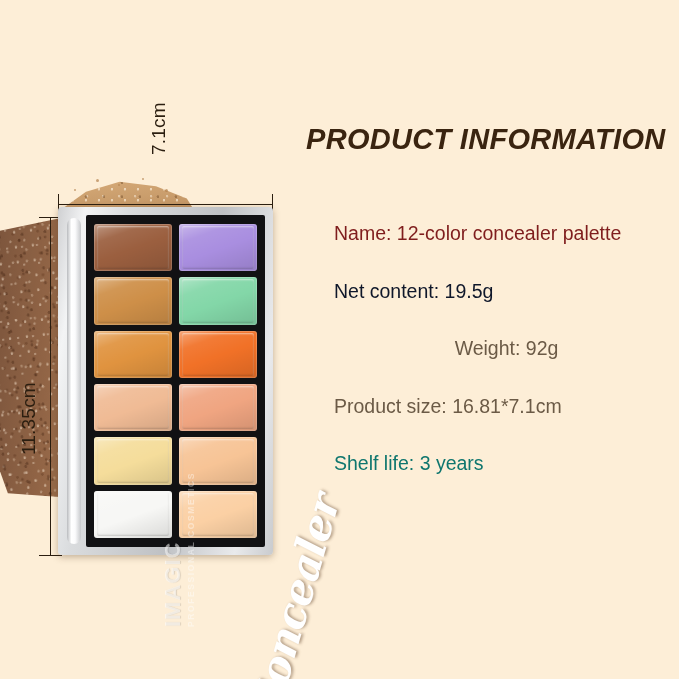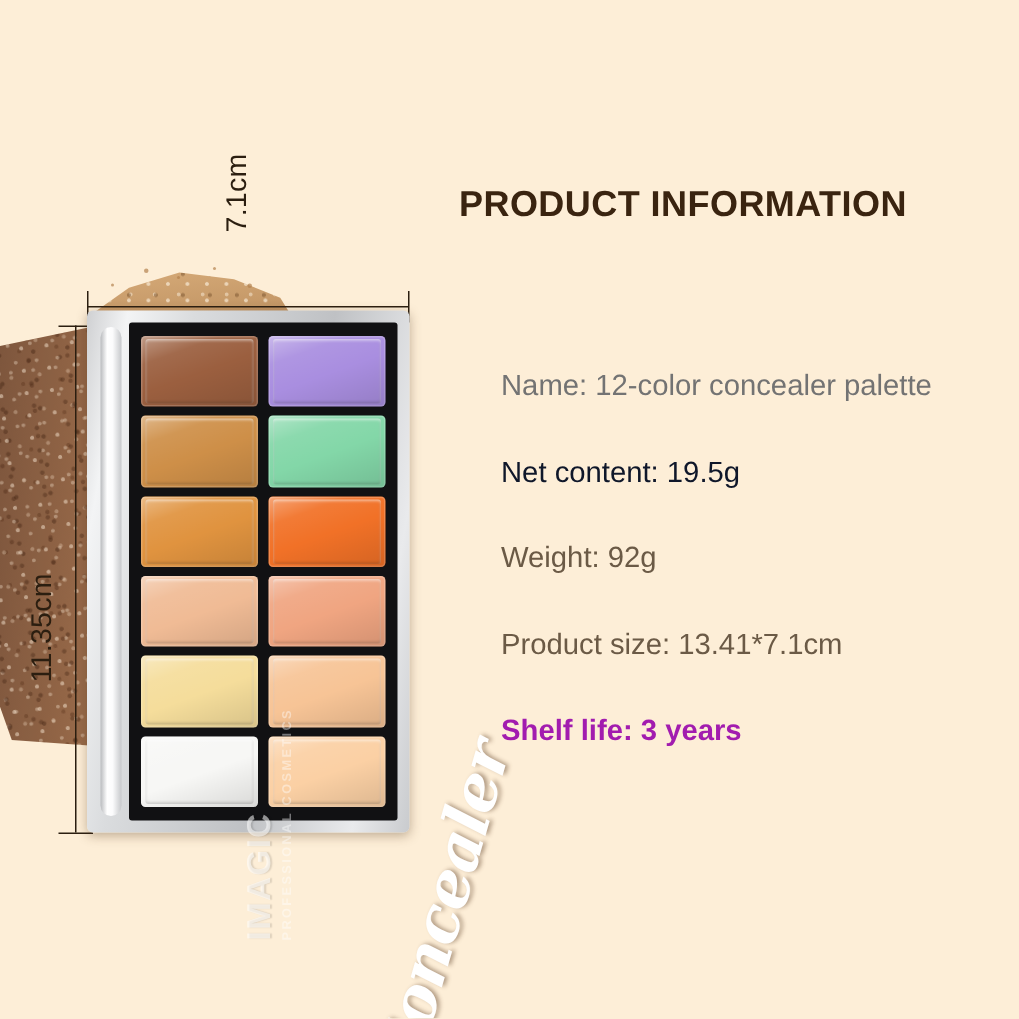--- a/index.html
+++ b/index.html
@@ -272,22 +272,23 @@
     left: 300px;
     top: 0;
     width: 379px;
     height: 679px;
   }
   #page-title {
     position: absolute;
     left: 6px;
     top: 123px;
     font-family: "Liberation Sans", sans-serif;
+    font-style: italic;
     font-weight: 700;
-    font-size: 24px;
+    font-size: 29px;
     color: #3a2410;
     letter-spacing: .3px;
     white-space: nowrap;
   }
   #spec-list {
     position: absolute;
     left: 34px;
     top: 224px;
     width: 345px;
   }
@@ -349,21 +350,21 @@
       <div class="brand-mark">IMAGIC</div>
       <div class="brand-sub">PROFESSIONAL COSMETICS</div>
       <div class="script-mark">Concealer</div>
     </div>
   </div>
 
   <div id="info-panel">
     <div id="page-title" style="color: rgb(58, 36, 16);">PRODUCT INFORMATION</div>
     <div id="spec-list">
 
-    <div class="spec-row" style="color: #737373; margin-top: 24px;">Name: 12-color concealer palette</div>
+    <div class="spec-row" style="color: #7f1d1d;">Name: 12-color concealer palette</div>
         <div class="spec-row" style="color: #0f172a;">Net content: 19.5g</div>
-        <div class="spec-row" style="color: rgb(107, 90, 70);">Weight: 92g</div>
-        <div class="spec-row" style="color: rgb(107, 90, 70);">Product size: 13.41*7.1cm</div>
-        <div class="spec-row" style="color: #a21caf; font-weight: bold;">Shelf life: 3 years</div>
+        <div class="spec-row" style="color: rgb(107, 90, 70); text-align: center;">Weight: 92g</div>
+        <div class="spec-row" style="color: rgb(107, 90, 70);">Product size: 16.81*7.1cm</div>
+        <div class="spec-row" style="color: #0f766e;">Shelf life: 3 years</div>
       </div>
   </div>
 
 </div>
 
 </body></html>

